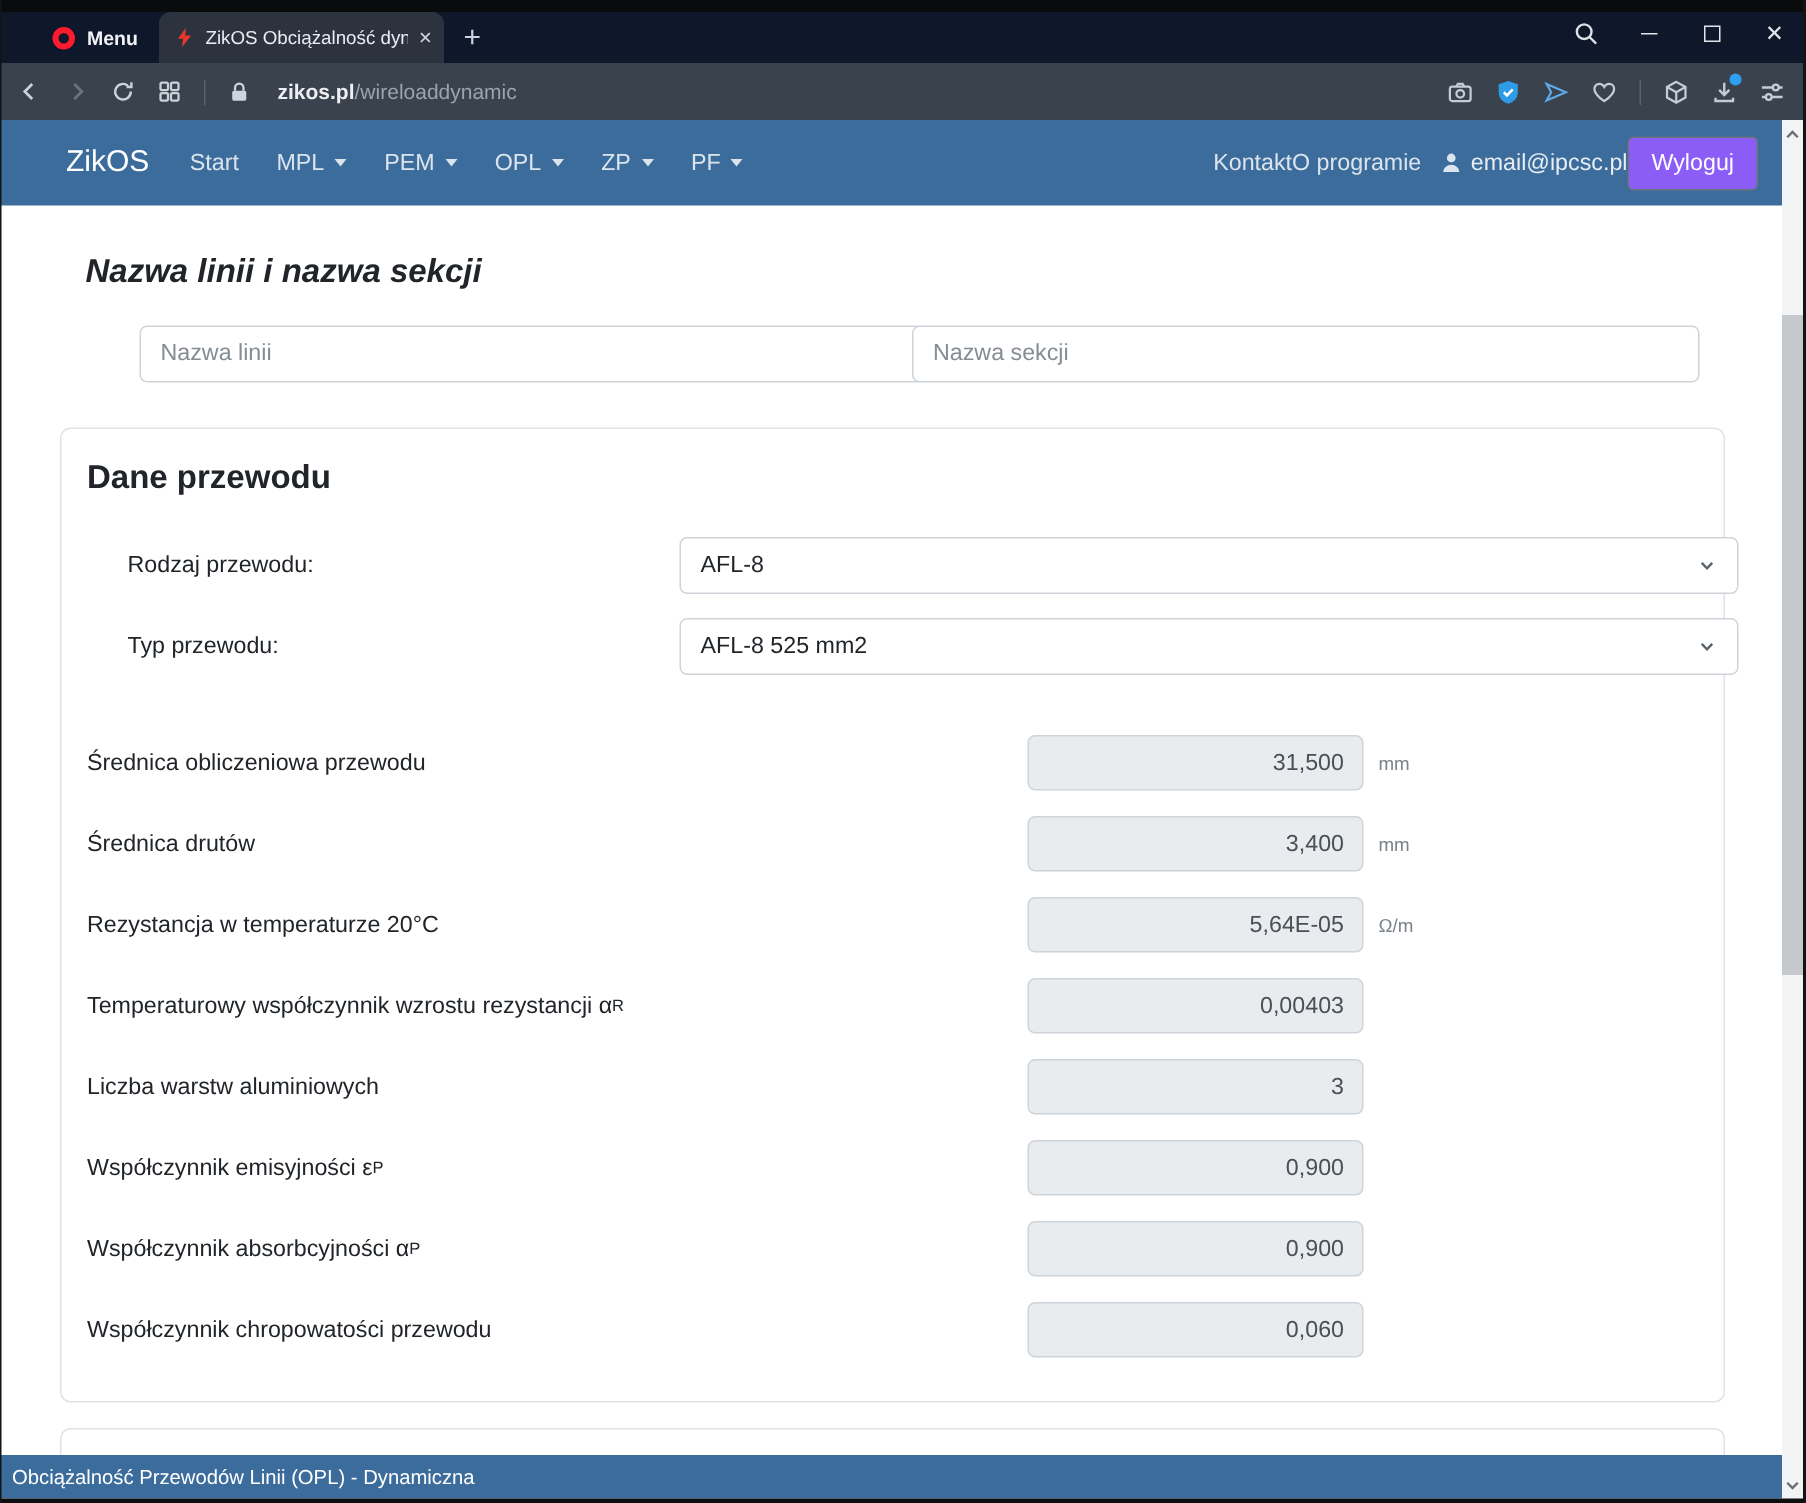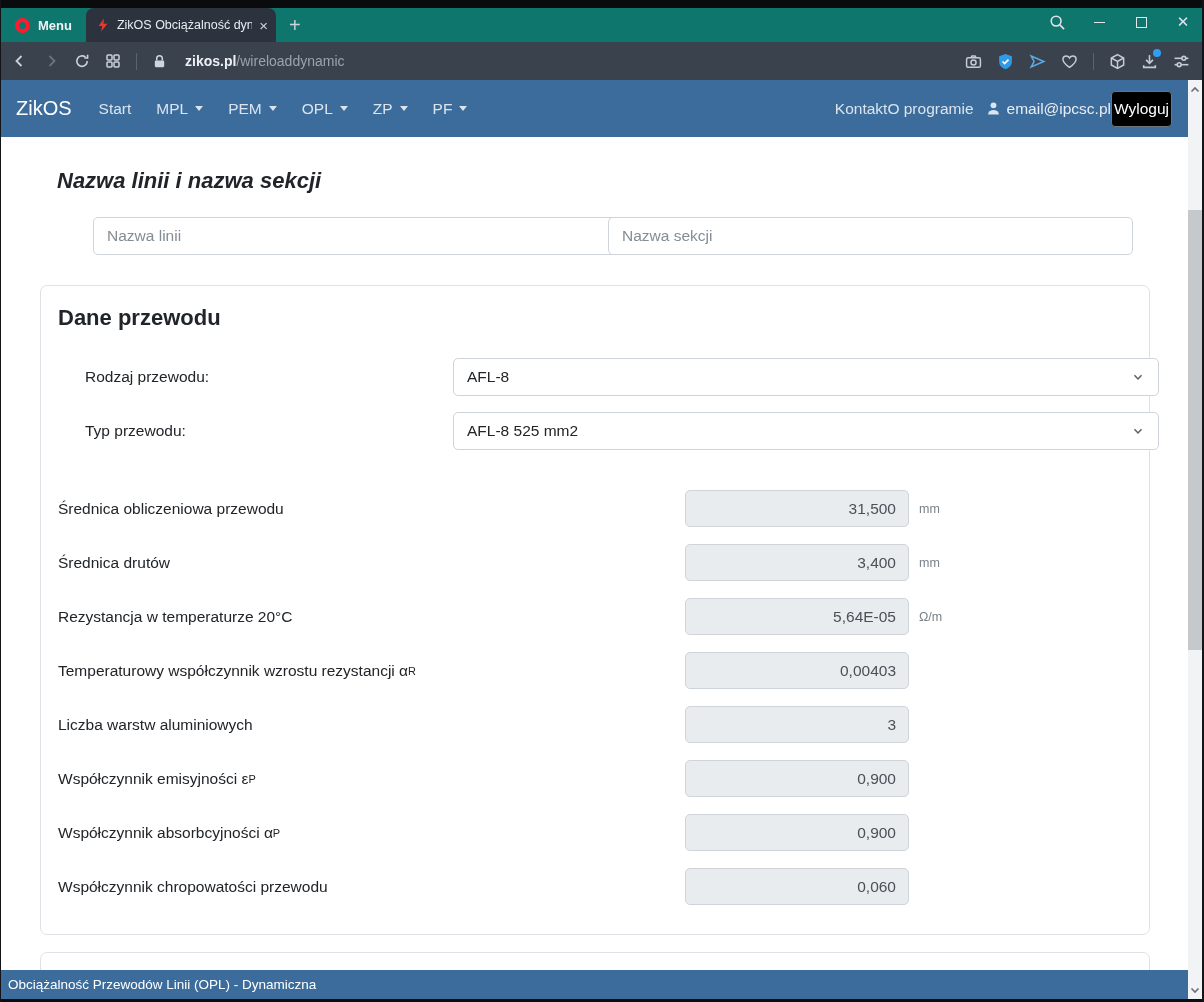--- a/index.html
+++ b/index.html
@@ -2,21 +2,21 @@
 <html><head>
 <meta charset="utf-8">
 <style>
   * { box-sizing: border-box; margin: 0; padding: 0; }
   html,body { width:1204px; height:1002px; overflow:hidden; }
   body { font-family:"Liberation Sans", sans-serif; background:#fff; position:relative; }
   .win { position:absolute; inset:0; }
 
   
   .top-strip { position:absolute; left:0; top:0; width:1204px; height:8px; background:#0a0b0d; z-index:7; }
-  .tabbar { position:absolute; left:0; top:8px; width:1204px; height:34px; background:#0f766e; display:flex; align-items:center; z-index:7; }
+  .tabbar { position:absolute; left:0; top:8px; width:1204px; height:34px; background:#0f172a; display:flex; align-items:center; z-index:7;padding-left:20px; }
   .menu-btn { display:flex; align-items:center; gap:8px; padding:0 14px 0 15px; height:100%; cursor:pointer; }
   .o-ring { width:15px; height:15px; border:4px solid #ff1b2d; border-radius:50%; }
   .menu-label { color:#f1f3f6; font-size:13px; font-weight:700; }
   .tab { height:34px; width:190px; background:#2d333e; border-radius:8px 8px 0 0; display:flex; align-items:center; padding:0 8px 0 10px; gap:7px; }
   .tab-title { color:#e9ecf1; font-size:12.5px; white-space:nowrap; overflow:hidden; flex:1; }
   .tab-close { color:#cdd3da; font-size:15px; line-height:1; cursor:pointer; }
   .newtab { color:#cdd3da; font-size:20px; margin-left:13px; cursor:pointer; }
   .win-controls { margin-left:auto; display:flex; align-items:center; gap:0; height:100%; transform:translateY(-3px); }
   .win-controls .wc { width:42px; height:100%; display:flex; align-items:center; justify-content:center; color:#e2e6eb; }
   .wc-min { width:11px; height:0; border-bottom:1.6px solid #e2e6eb; }
@@ -27,27 +27,27 @@
   .ab-sep { width:1px; height:17px; background:#5a636f; }
   .url { font-size:14px; margin-left:3px; white-space:nowrap; }
   .url .host { color:#eceff3; font-weight:700; }
   .url .path { color:#9aa3ae; }
   .ab-right { margin-left:auto; display:flex; align-items:center; gap:15px; }
   .dl-wrap { position:relative; }
   .dl-dot { position:absolute; right:-3px; top:-4px; width:8px; height:8px; border-radius:50%; background:#2f9ff2; }
 
   
   .navbar { position:absolute; left:0; top:80px; width:1188px; height:57px; background:#3b6c9b; display:flex; align-items:center; padding:0 16px; z-index:3; }
-  .brand { color:#fff; font-size:20px; margin-right:27px; cursor:pointer; }
+  .brand { color:#fff; font-size:20px; margin-right:27px; cursor:pointer;margin-left:28px; }
   .nav-links { display:flex; align-items:center; gap:25px; }
   .nav-link { color:rgba(255,255,255,0.82); font-size:15.5px; display:flex; align-items:center; gap:7px; cursor:pointer; text-decoration:none; }
   .caret { width:0; height:0; border-left:4.5px solid transparent; border-right:4.5px solid transparent; border-top:5px solid rgba(255,255,255,0.82); }
   .nav-right { margin-left:auto; display:flex; align-items:center; }
   .nav-user { display:flex; align-items:center; gap:6px; color:rgba(255,255,255,0.88); font-size:15.5px; margin-left:12px; cursor:pointer; }
-  .logout-btn { background:#000000; border:1px solid #6c757d; color:#fff; font-size:15.5px; padding:8px 2px; border-radius:4px; cursor:pointer; font-family:inherit; }
+  .logout-btn { background:#8b5cf6; border:1px solid #6c757d; color:#fff; font-size:15.5px; padding:8px 15px; border-radius:4px; cursor:pointer; font-family:inherit; }
 
   
   .content { position:absolute; left:0; top:137px; width:1188px; height:833px; background:#fff; z-index:1; }
   .page-heading { position:absolute; left:57px; top:31px; font-size:22px; font-weight:700; color:#212529;font-style:italic; }
   .txt-input { position:absolute; height:38px; border:1px solid #ced4da; border-radius:5px; padding:0 13px; font-size:15.5px; font-family:inherit; color:#212529; background:#fff; }
   .txt-input::placeholder { color:#848c94; }
   #inp-line { left:57px; top:80px; width:523px;margin-left:36px; }
   #inp-section { left:608px; top:80px; width:525px; }
 
   .card { position:absolute; left:40px; top:148px; width:1110px; height:650px; border:1px solid #dee2e6; border-radius:7px; background:#fff; }

